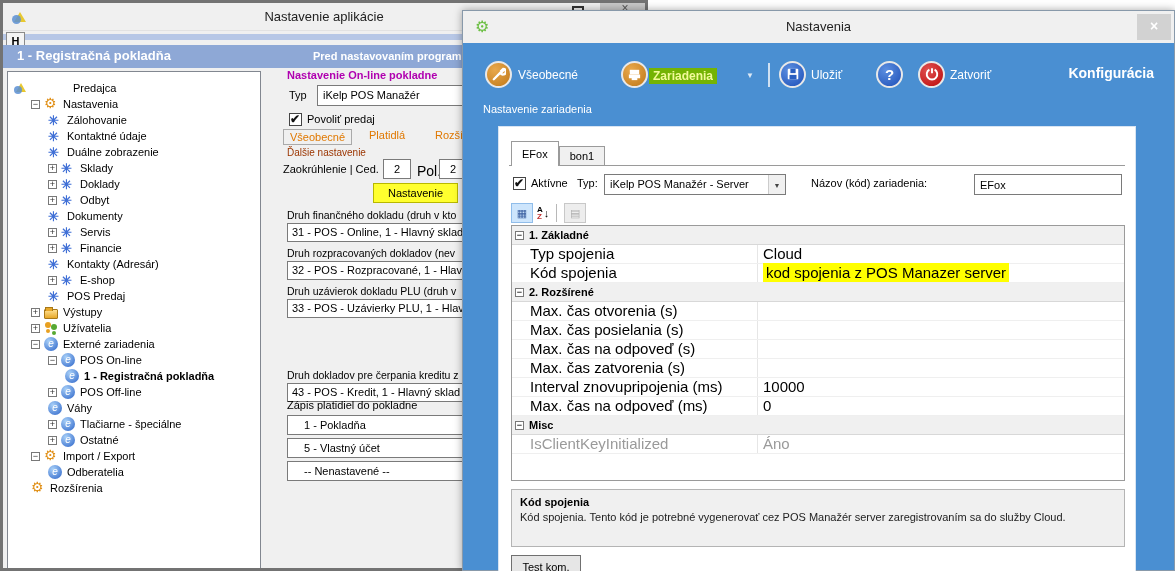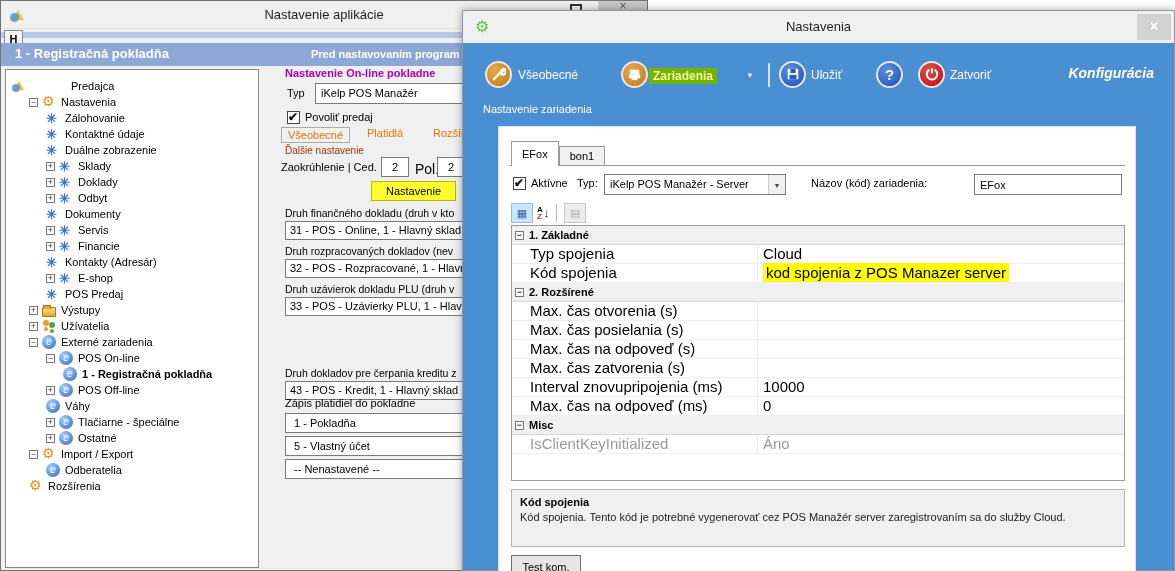--- a/index.html
+++ b/index.html
@@ -1,21 +1,21 @@
 <!DOCTYPE html>
 <html><head>
 <meta charset="utf-8">
 <style>
   * { margin:0; padding:0; box-sizing:border-box; }
   html,body { width:1175px; height:571px; background:#ffffff; overflow:hidden;
               font-family:"Liberation Sans", sans-serif; }
 
   
   #back-win { position:absolute; left:0; top:0; width:648px; height:571px;
-              background:#f0f0f0; border:1px solid #737373; overflow:hidden; }
+              background:#f0f0f0; border:3px solid #737373; overflow:hidden; }
   #back-titlebar { position:absolute; left:0; top:0; width:100%; height:28px;
                    background:#f0f0f0; border-bottom:1px solid #e2e2e2; }
   #back-title { position:absolute; left:0; right:0; top:6px; text-align:center;
                 font-size:13px; color:#222; }
   #back-app-icon { position:absolute; left:9px; top:6px; width:16px; height:16px; }
   #back-app-icon::before { content:""; position:absolute; left:2px; top:3px;
       border-left:6px solid transparent; border-right:6px solid transparent;
       border-bottom:10px solid #e8c830; }
   #back-app-icon::after { content:""; position:absolute; left:0; top:6px; width:9px; height:9px;
       border-radius:50%; background:#5a8fd4; opacity:.85; }
@@ -78,21 +78,21 @@
       border:1px solid #b8b800; font-size:11px; text-align:center; line-height:18px;margin-left:42px; }
   #mid-fields { position:absolute; left:22px; top:140px; width:190px; }
   .fgroup { margin-bottom:5px; }
   .fgroup:nth-child(4) { margin-top:51px; }
   .flabel { font-size:10.5px; margin-bottom:2px; white-space:nowrap; }
   .fcombo { height:19px; background:#fff; border:1px solid #7a7a7a; font-size:11px;
       line-height:17px; padding-left:4px; white-space:nowrap; overflow:hidden; }
   #mid-selects { position:absolute; left:22px; top:330px; width:196px; }
   #zapis-label { font-size:11px; margin-bottom:4px; }
   .wsel { position:relative; height:20px; background:#fff; border:1px solid #7a7a7a;
-      font-size:11px; line-height:18px; padding-left:8px; margin-bottom:3px; }
+      font-size:11px; line-height:18px; padding-left:16px; margin-bottom:3px; }
   .wsel .arrow-btn { position:absolute; right:0; top:0; width:17px; height:18px; background:#e1e1e1;
       border-left:1px solid #aaa; text-align:center; }
   .arrow-btn::before { content:"▼"; font-size:7px; color:#444; line-height:18px; }
 
   
   #front-win { position:absolute; left:462px; top:10px; width:713px; height:561px;
       background:#4a8fd2; border:1px solid #8899aa; box-shadow:0 0 8px rgba(0,0,0,.35); }
   #front-titlebar { position:absolute; left:0; top:0; width:100%; height:32px; background:#f0f0f0; }
   #front-title { position:absolute; left:0; right:0; top:8px; text-align:center; font-size:13px; color:#222; }
   #front-app-icon { position:absolute; left:12px; top:6px; font-size:16px; color:#6cbf44; }
@@ -101,21 +101,21 @@
 
   .tb-circle { position:absolute; top:50px; width:27px; height:27px; border-radius:50%;
       border:2px solid #e8e8e8; text-align:center; }
   .tb-circle.orange { background:radial-gradient(circle at 35% 30%, #e8a84c, #c07818); }
   .tb-circle.blue   { background:radial-gradient(circle at 35% 30%, #5c8fe0, #1d4fb8); }
   .tb-circle.red    { background:radial-gradient(circle at 35% 30%, #e05050, #bb0a0a); }
   .tb-label { position:absolute; top:57px; font-size:12px; color:#ffffff; white-space:nowrap; }
   #tb-zariadenia-label { background:#74b304; color:#f2fa9a; padding:1px 4px; font-weight:bold; }
   #tb-chevron { position:absolute; left:283px; top:60px; font-size:8px; color:#dce8f4; }
   #tb-sep { position:absolute; left:305px; top:52px; width:2px; height:24px; background:#cfe0f2; }
-  #tb-konfiguracia { position:absolute; right:20px; top:54px; font-size:14px; font-weight:bold; color:#ffffff;font-style:italic; }
+  #tb-konfiguracia { position:absolute; right:20px; top:54px; font-size:14px; font-weight:bold; color:#ffffff; }
   #front-subtitle { position:absolute; left:20px; top:92px; font-size:11px; color:#ffffff; }
   .glyph-q { color:#fff; font-size:15px; font-weight:bold; line-height:24px; }
   .icon-svg { display:block; margin:4px auto 0; }
 
   
   #inner-panel { position:absolute; left:35px; top:115px; width:638px; height:446px;
       background:#ffffff; border:1px solid #d8e4f2; overflow:hidden; }
   #ptabs { position:absolute; left:12px; top:14px; height:25px; display:flex; align-items:flex-end; }
   .ptab { border:1px solid #9a9a9a; border-bottom:none; background:#f0f0f0; font-size:11px;
       padding:3px 10px; height:20px; }

